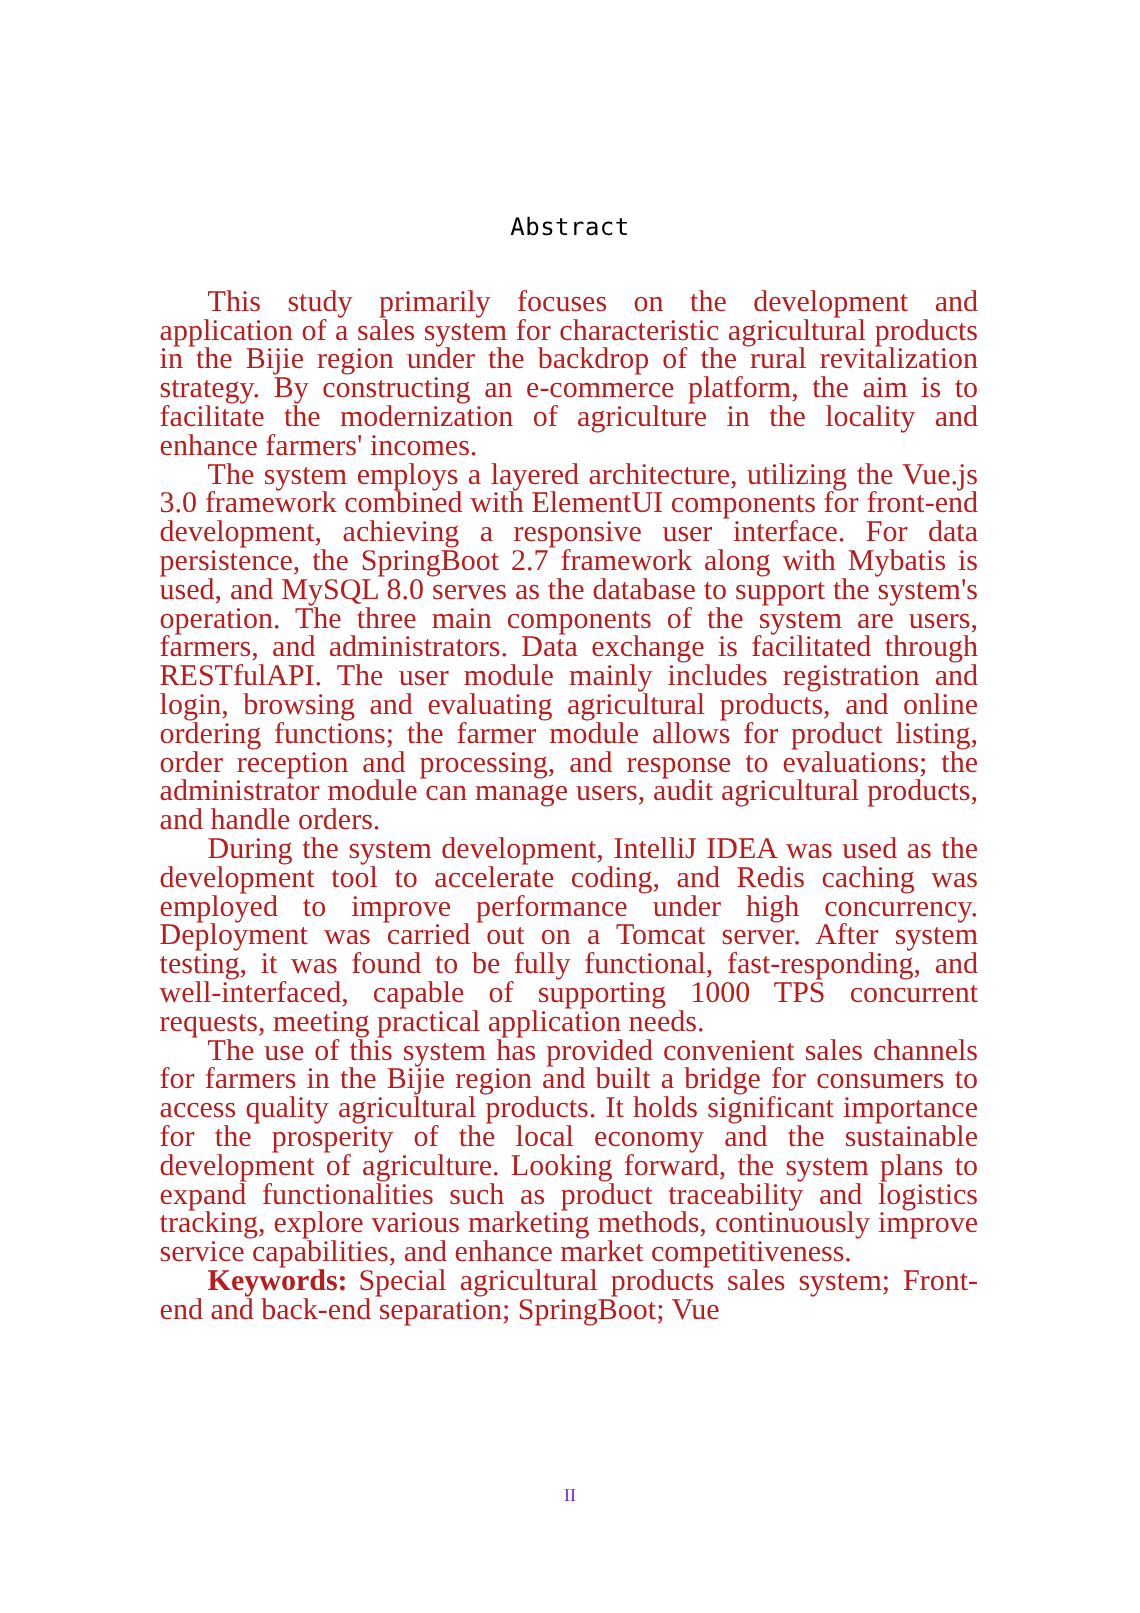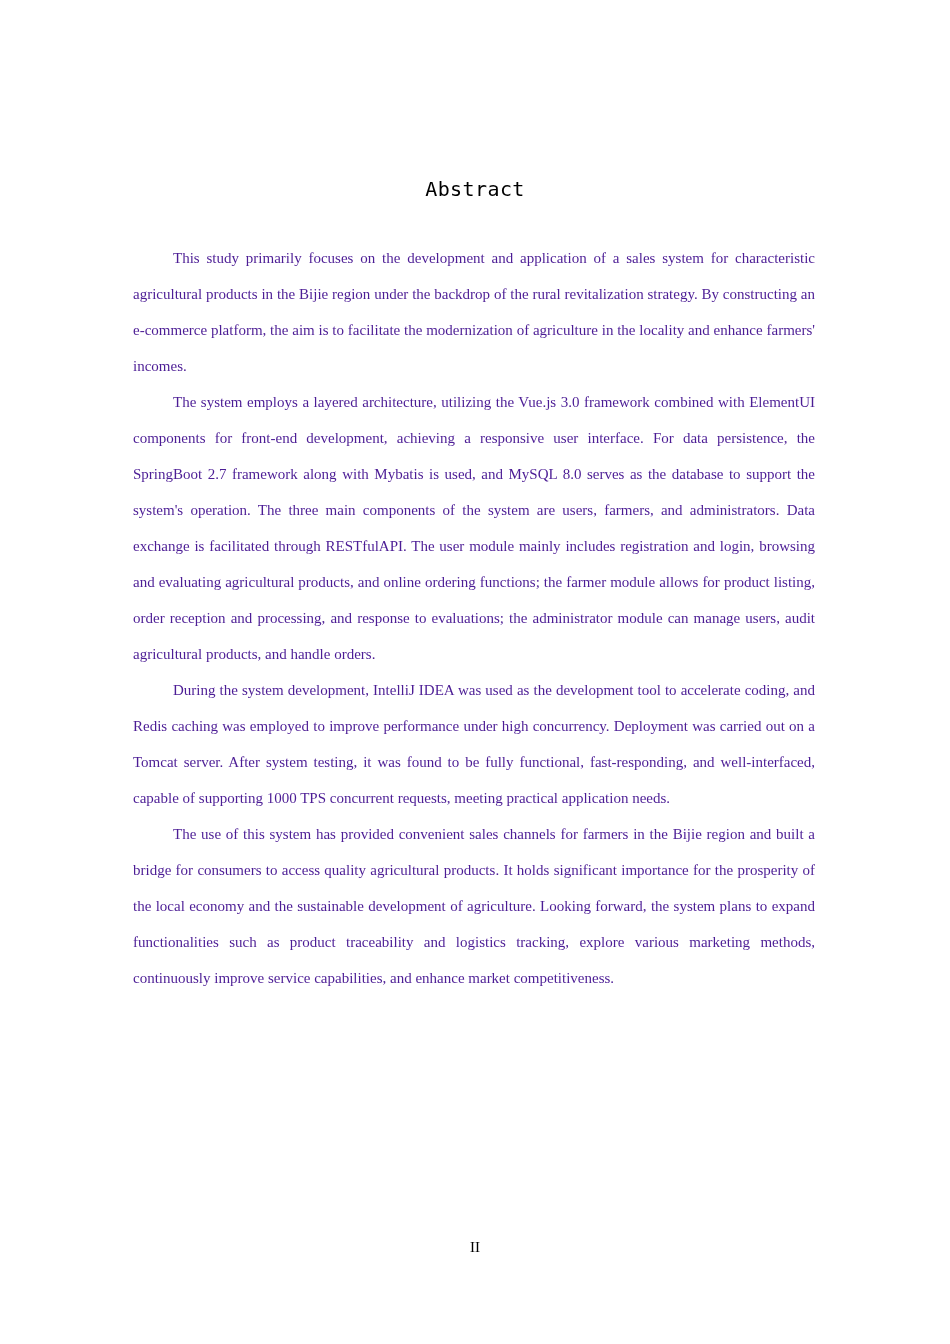--- a/index.html
+++ b/index.html
@@ -37,23 +37,23 @@
   .body-block {
     position: absolute;
     left: 133px;
     top: 240px;
     width: 682px;
   }
 
   .para {
     margin: 0;
     font-family: "Liberation Serif", "DejaVu Serif", serif;
-    font-size: 15px;
-    line-height: 36px;
-    color: #4c1d95;
+    font-size: 25px;
+    line-height: 24px;
+    color: #b91c1c;
     text-align: justify;
     text-justify: inter-word;
     text-indent: 40px;
     -webkit-hyphens: none;
     hyphens: none;
   }
 
   .para b,
   .kw-label {
     font-weight: bold;
@@ -66,39 +66,40 @@
 
   
   .page-number {
     position: absolute;
     left: 0;
     top: 1240px;
     width: 950px;
     text-align: center;
     font-family: "Liberation Serif", "DejaVu Serif", serif;
     font-size: 15px;
-    color: #000000;
+    color: #6d28d9;
     line-height: 1;
   }
 </style>
 </head>
 <body>
 
 <div class="page">
 
   <h1 class="doc-title">Abstract</h1>
 
   <div class="body-block">
 
     <p class="para">This study primarily focuses on the development and application of a sales system for characteristic agricultural products in the Bijie region under the backdrop of the rural revitalization strategy. By constructing an e-commerce platform, the aim is to facilitate the modernization of agriculture in the locality and enhance farmers' incomes.</p>
 
     <p class="para">The system employs a layered architecture, utilizing the Vue.js 3.0 framework combined with ElementUI components for front-end development, achieving a responsive user interface. For data persistence, the SpringBoot 2.7 framework along with Mybatis is used, and MySQL 8.0 serves as the database to support the system's operation. The three main components of the system are users, farmers, and administrators. Data exchange is facilitated through RESTfulAPI. The user module mainly includes registration and login, browsing and evaluating agricultural products, and online ordering functions; the farmer module allows for product listing, order reception and processing, and response to evaluations; the administrator module can manage users, audit agricultural products, and handle orders.</p>
 
     <p class="para">During the system development, IntelliJ IDEA was used as the development tool to accelerate coding, and Redis caching was employed to improve performance under high concurrency. Deployment was carried out on a Tomcat server. After system testing, it was found to be fully functional, fast-responding, and well-interfaced, capable of supporting 1000 TPS concurrent requests, meeting practical application needs.</p>
 
     <p class="para">The use of this system has provided convenient sales channels for farmers in the Bijie region and built a bridge for consumers to access quality agricultural products. It holds significant importance for the prosperity of the local economy and the sustainable development of agriculture. Looking forward, the system plans to expand functionalities such as product traceability and logistics tracking, explore various marketing methods, continuously improve service capabilities, and enhance market competitiveness.</p>
 
+    <p class="para"><span class="kw-label">Keywords:</span><span class="kw-gap"></span><span>Special agricultural products sales system; Front-end and back-end separation; SpringBoot; Vue</span></p>
 
   </div>
 
   <div class="page-number">II</div>
 
 </div>
 
 </body></html>

